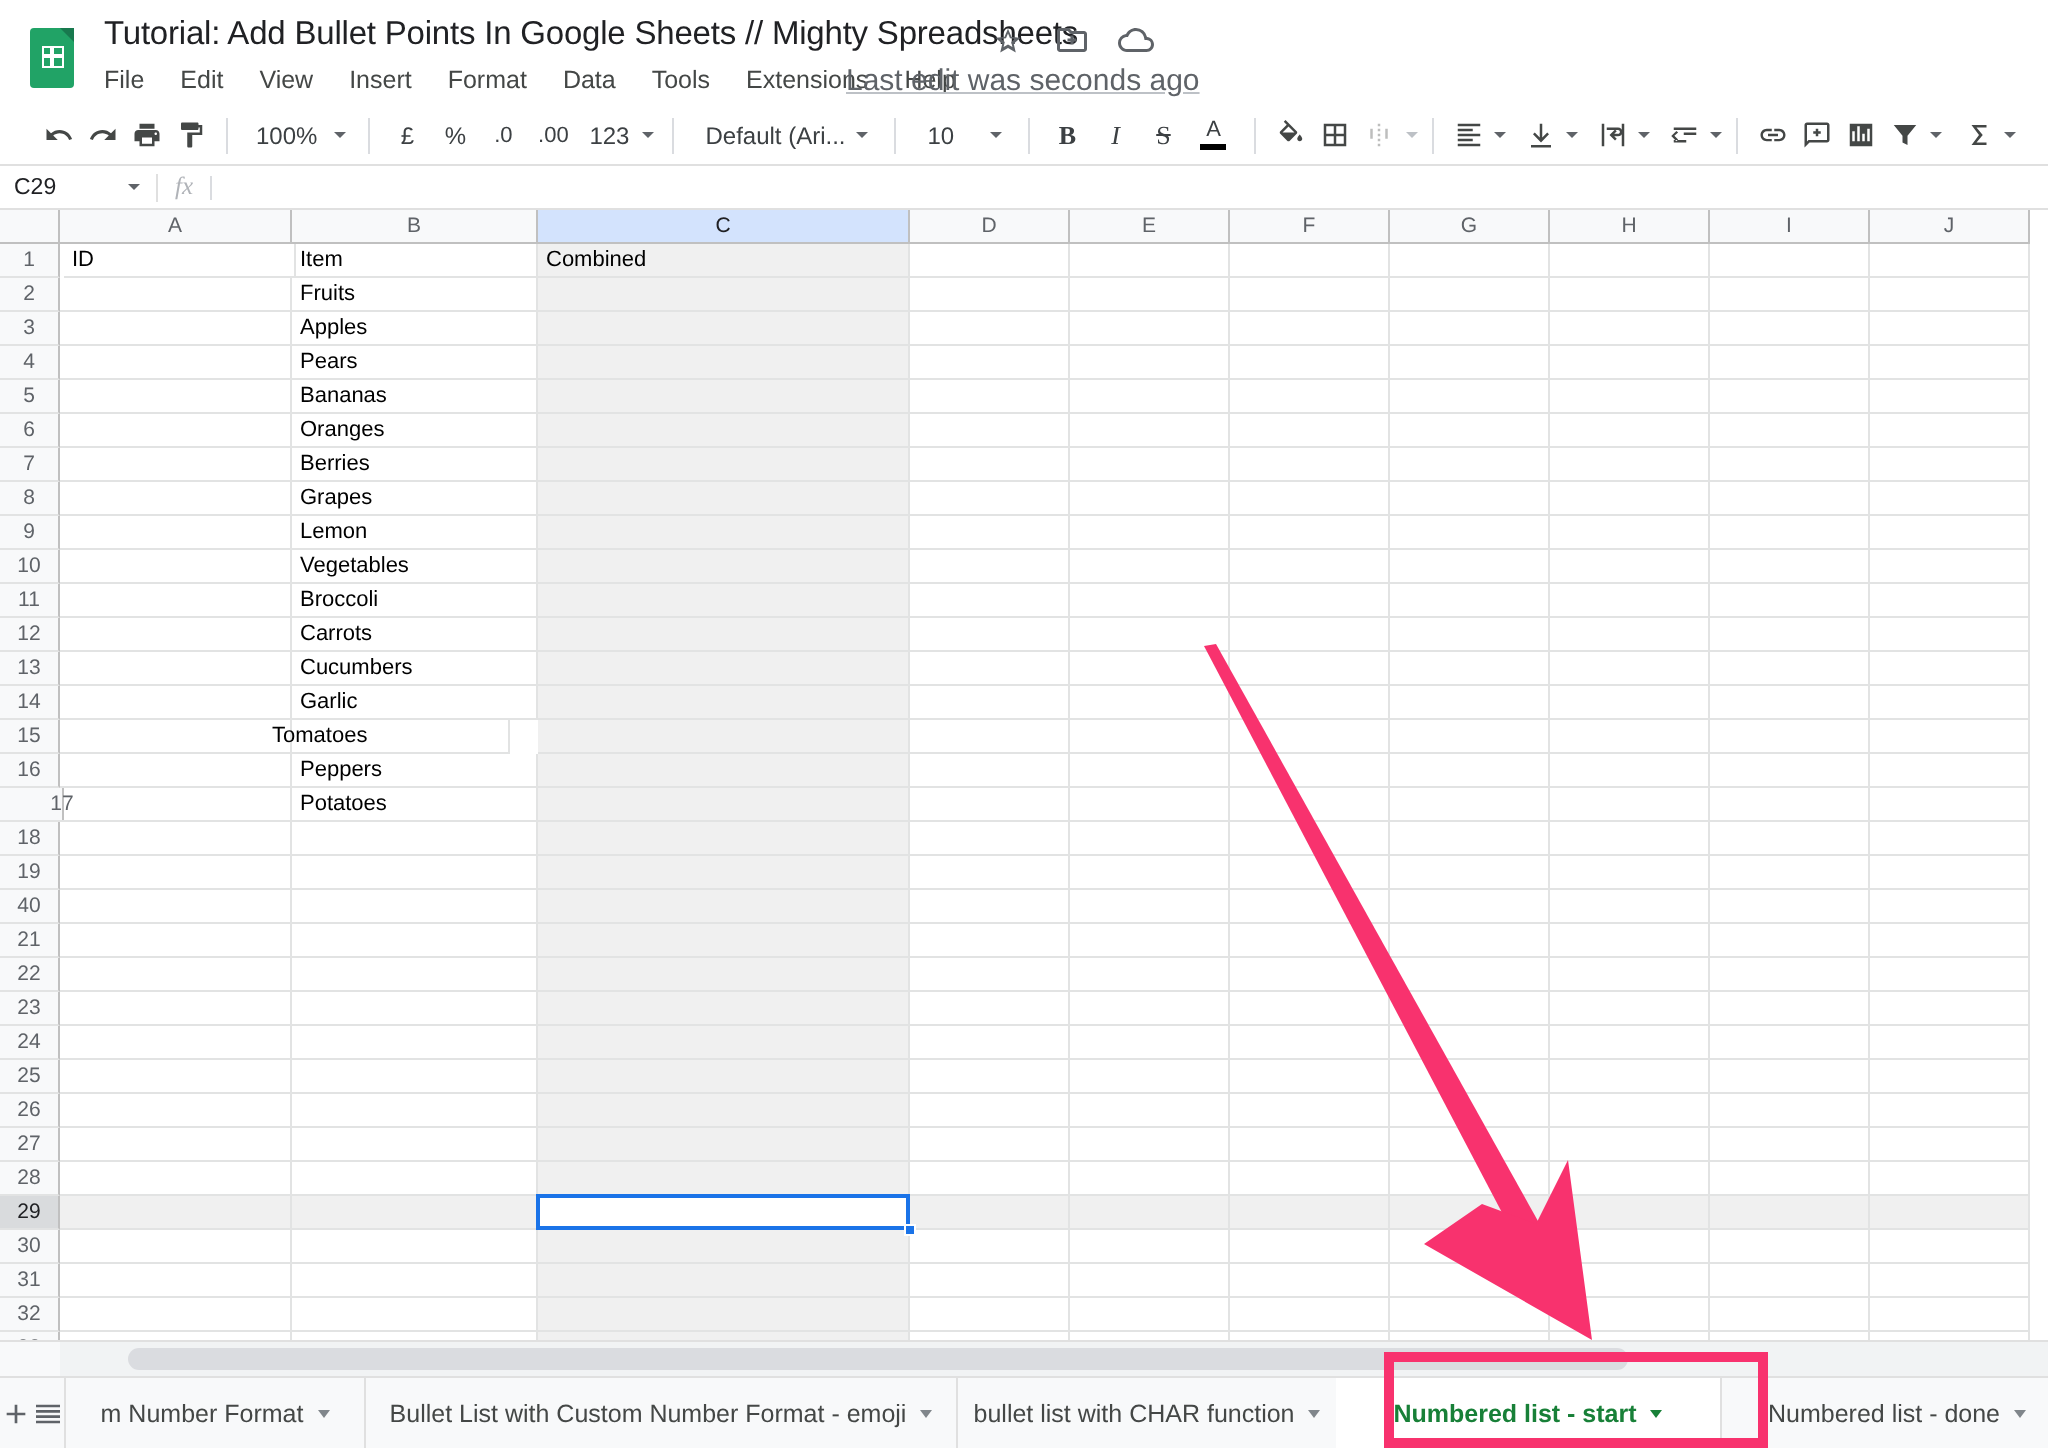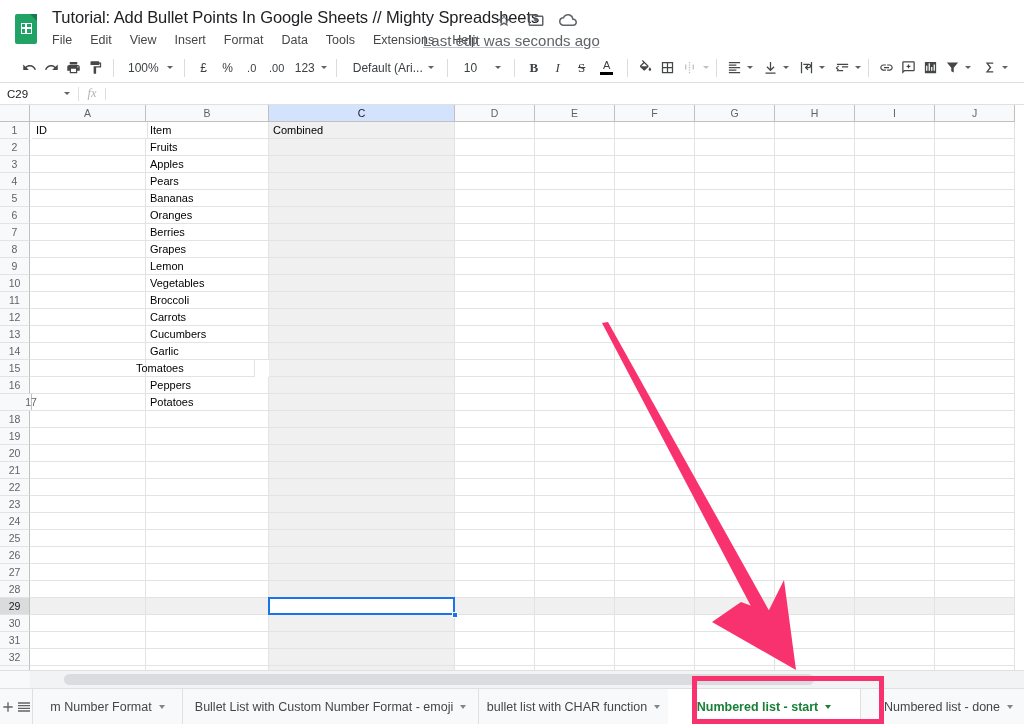--- a/index.html
+++ b/index.html
@@ -433,21 +433,21 @@
         <div class="rowhead" style="top: 170px;">10</div>
         <div class="rowhead" style="top: 187px;">11</div>
         <div class="rowhead" style="top: 204px;">12</div>
         <div class="rowhead" style="top: 221px;">13</div>
         <div class="rowhead" style="top: 238px;">14</div>
         <div class="rowhead" style="top: 255px;">15</div>
         <div class="rowhead" style="top: 272px;">16</div>
         <div class="rowhead" style="top: 289px; padding-left: 31px;">17</div>
         <div class="rowhead" style="top: 306px;">18</div>
         <div class="rowhead" style="top: 323px;">19</div>
-        <div class="rowhead" style="top: 340px;">20</div>
+        <div class="rowhead" style="top: 340px;">40</div>
         <div class="rowhead" style="top: 357px;">21</div>
         <div class="rowhead" style="top: 374px;">22</div>
         <div class="rowhead" style="top: 391px;">23</div>
         <div class="rowhead" style="top: 408px;">24</div>
         <div class="rowhead" style="top: 425px;">25</div>
         <div class="rowhead" style="top: 442px;">26</div>
         <div class="rowhead" style="top: 459px;">27</div>
         <div class="rowhead" style="top: 476px;">28</div>
         <div class="rowhead sel" style="top: 493px;">29</div>
         <div class="rowhead" style="top: 510px;">30</div>

